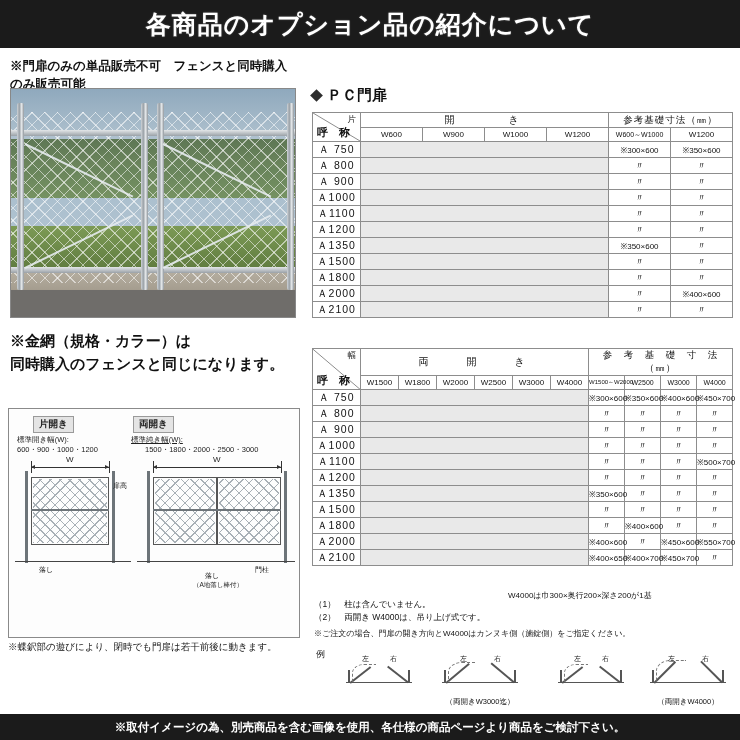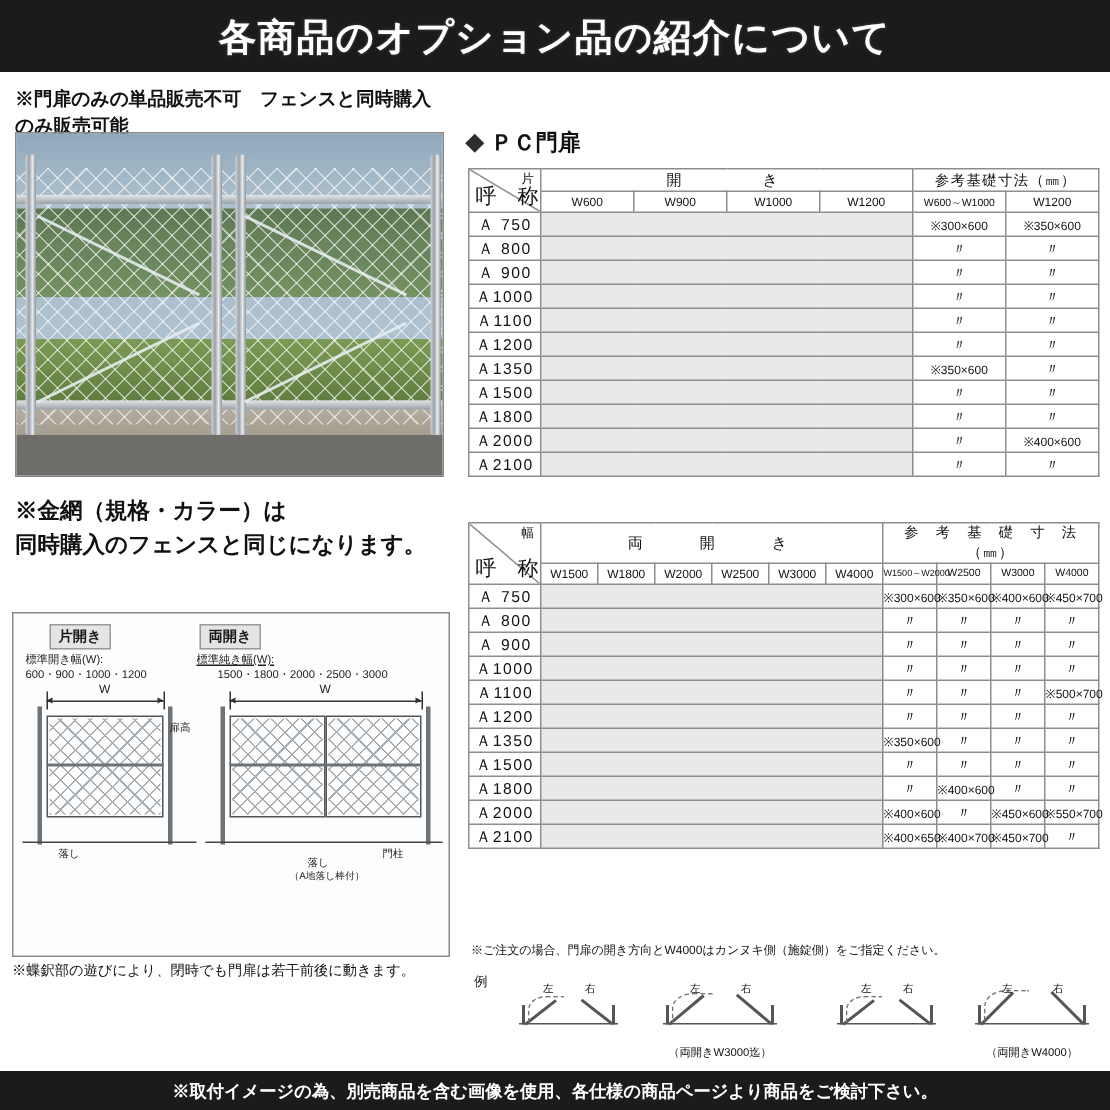--- a/index.html
+++ b/index.html
@@ -136,21 +136,21 @@
   .val { font-size:8px; white-space:nowrap; }
 
   
   .slashcell {
     position:relative; overflow:hidden;
   }
   .slashcell .slash {
     position:absolute; left:-10%; top:-10%; width:120%; height:120%;
   }
   .slashcell .sc-a { position:absolute; right:4px; top:1px; font-size:8.5px; }
-  .slashcell .sc-b { position:absolute; left:4px; bottom:1px; font-size:14px; }
+  .slashcell .sc-b { position:absolute; left:4px; bottom:1px; font-size:11px;font-weight:bold; }
 
   
   #notes1 { position:absolute; left:314px; top:598px; width:180px;
     font-size:8.5px; line-height:1.5; color:#111; }
   #notes2 { position:absolute; left:500px; top:590px; width:232px;
     font-size:8px; line-height:1.5; color:#111; }
   #notes3 { position:absolute; left:314px; top:628px; width:420px;
     font-size:8px; line-height:1.5; color:#111; }
 
   #ex-label { position:absolute; left:316px; top:648px; font-size:9px; }
@@ -476,23 +476,26 @@
       <td class="cellfill" colspan="6"></td>
       <td class="val">※400×650</td>
       <td class="val">※400×700</td>
       <td class="val">※450×700</td>
       <td class="dit">〃</td>
     </tr>
   </tbody>
 </table>
 
 <div id="notes1">
+  <div>（1）　柱は含んでいません。</div>
+  <div>（2）　両開き W4000は、吊り上げ式です。</div>
 </div>
 
 <div id="notes2">
+  <div>　W4000は巾300×奥行200×深さ200が1基</div>
 </div>
 
 <div id="notes3">
   <div>※ご注文の場合、門扉の開き方向とW4000はカンヌキ側（施錠側）をご指定ください。</div>
 </div>
 
 <div id="ex-label">例</div>
 
 <div class="ex" style="left:344px; top:652px; width:70px;">
   <div class="base" style="left:2px; top:30px; width:66px;"></div>

